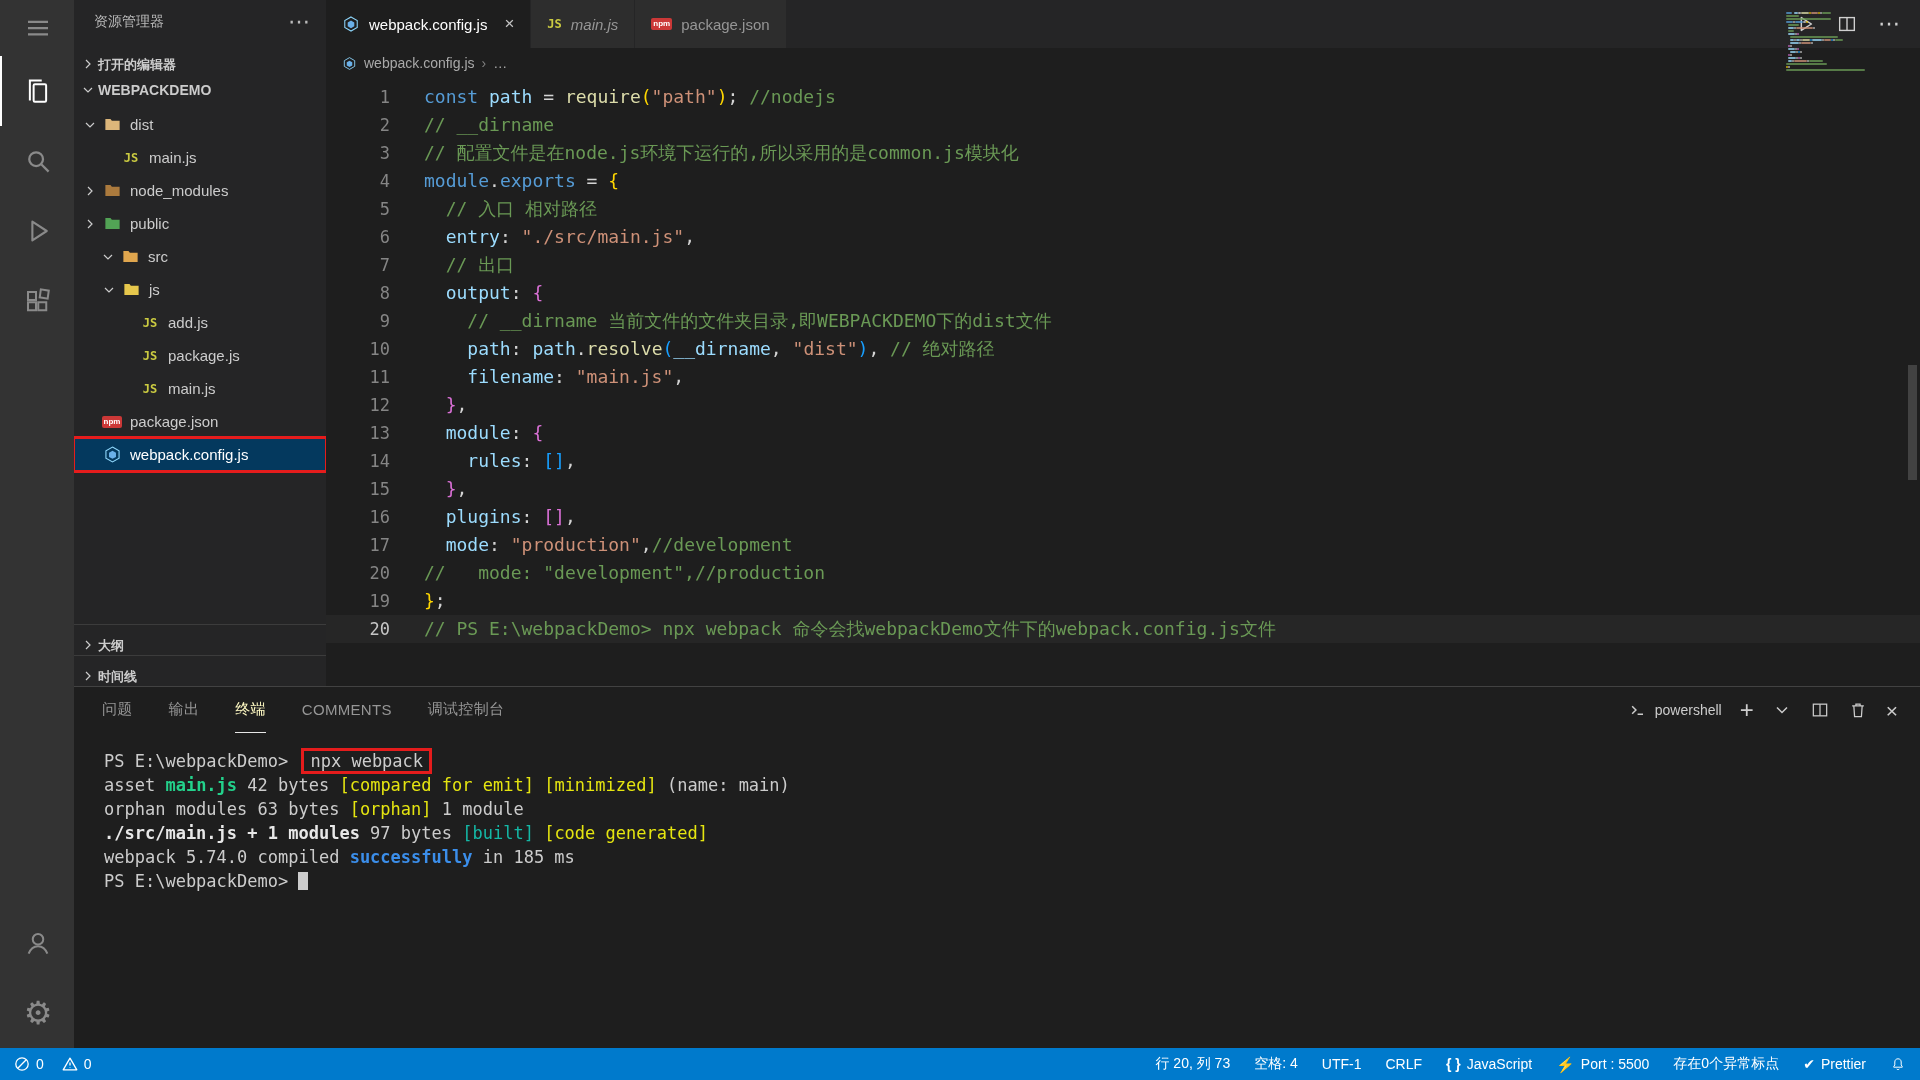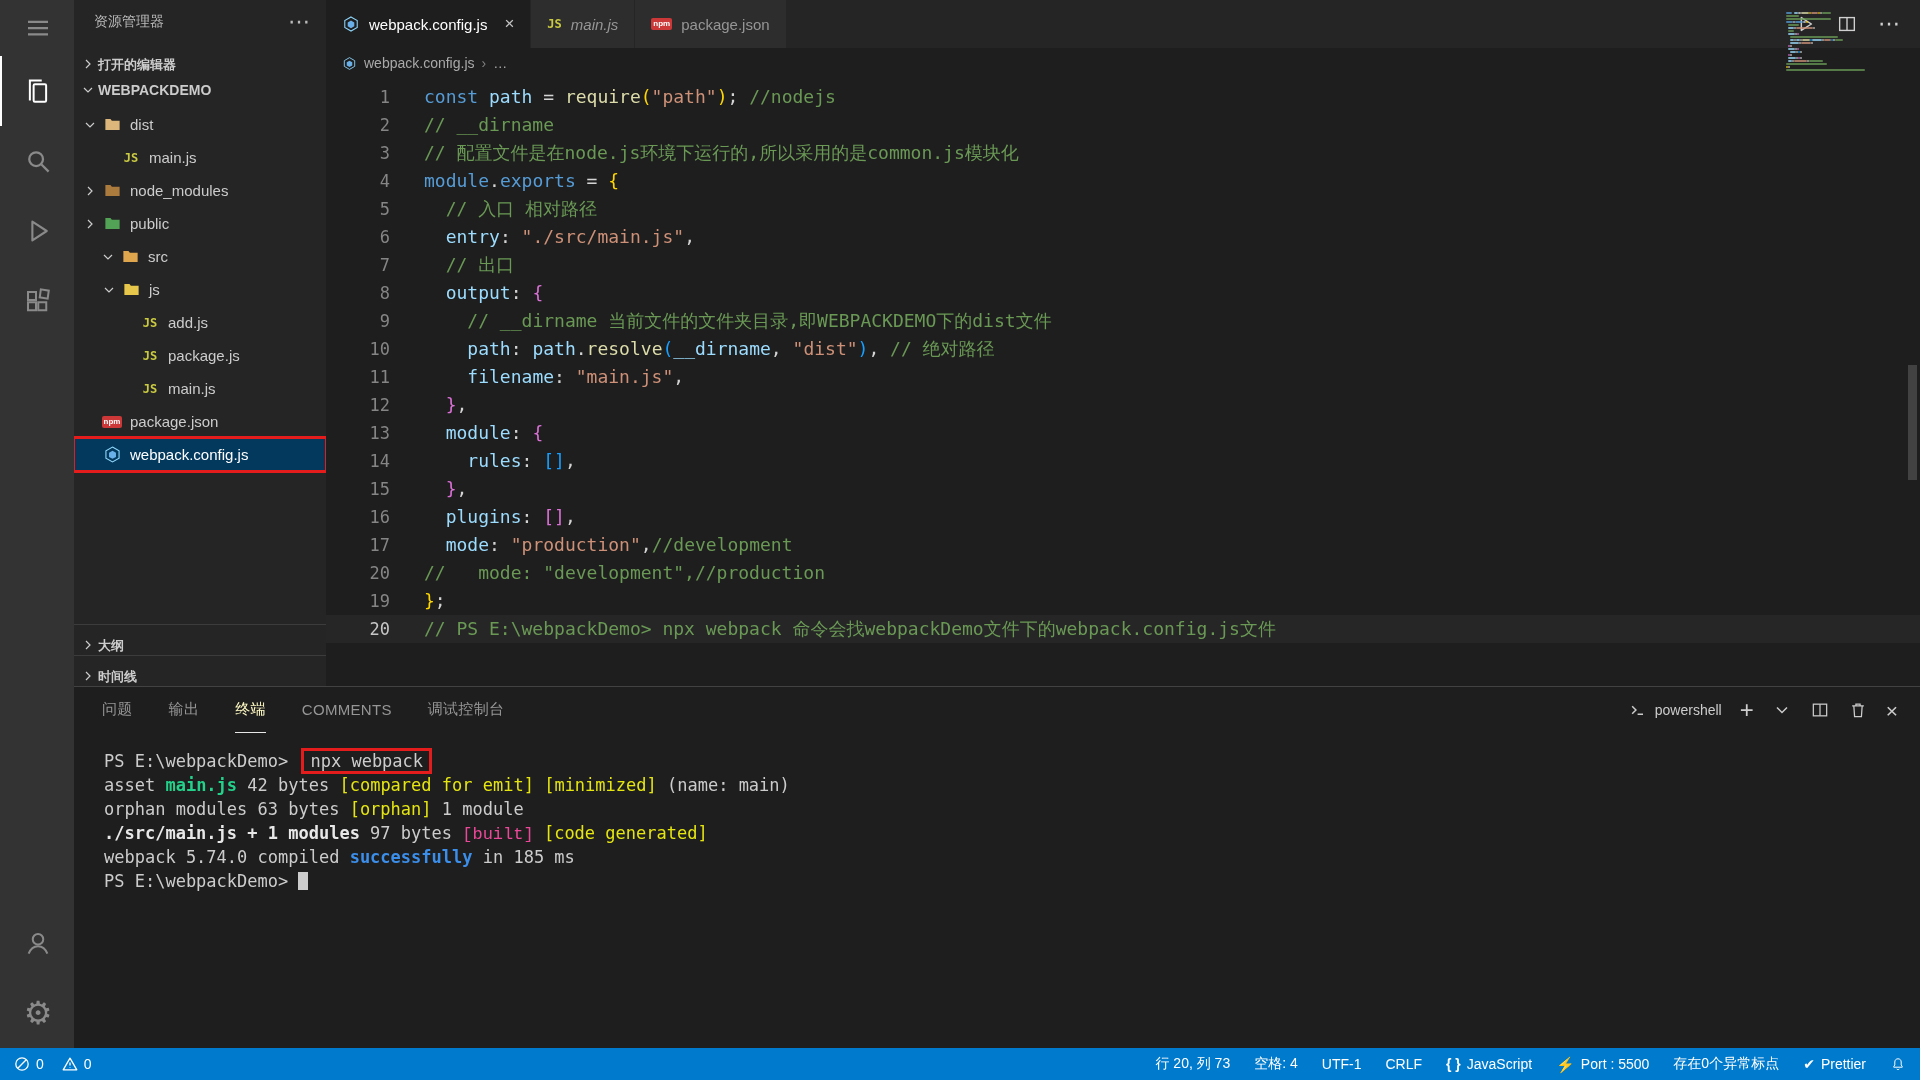--- a/index.html
+++ b/index.html
@@ -516,21 +516,21 @@
           </span>
           <span style="display: flex;">
             <span class="txt-ico" style="font-size:21px">×</span>
           </span>
         </div>
       </div>
     <div class="terminal" id="terminal">
         <div class="trow"><span style="color: rgb(204, 204, 204);">PS E:\webpackDemo&gt; </span><span class="annotate" style="color: rgb(204, 204, 204);">npx webpack</span></div>
         <div class="trow"><span style="color: rgb(204, 204, 204);">asset </span><span style="color: rgb(35, 209, 139); font-weight: bold;">main.js</span><span style="color: rgb(204, 204, 204);"> 42 bytes </span><span style="color: rgb(229, 229, 16);">[compared for emit]</span><span style="color: rgb(204, 204, 204);"> </span><span style="color: rgb(229, 229, 16);">[minimized]</span><span style="color: rgb(204, 204, 204);"> (name: main)</span></div>
         <div class="trow"><span style="color: rgb(204, 204, 204);">orphan modules 63 bytes </span><span style="color: rgb(229, 229, 16);">[orphan]</span><span style="color: rgb(204, 204, 204);"> 1 module</span></div>
-        <div class="trow"><span style="color: rgb(232, 232, 232); font-weight: bold;">./src/main.js + 1 modules</span><span style="color: rgb(204, 204, 204);"> 97 bytes </span><span style="color: #ec4899; font-family: Liberation Mono, monospace;">[built]</span><span style="color: rgb(204, 204, 204);"> </span><span style="color: rgb(229, 229, 16);">[code generated]</span></div>
+        <div class="trow"><span style="color: rgb(232, 232, 232); font-weight: bold;">./src/main.js + 1 modules</span><span style="color: rgb(204, 204, 204);"> 97 bytes </span><span style="color: #14b8a6;">[built]</span><span style="color: rgb(204, 204, 204);"> </span><span style="color: rgb(229, 229, 16);">[code generated]</span></div>
         <div class="trow"><span style="color: rgb(204, 204, 204);">webpack 5.74.0 compiled </span><span style="color: rgb(59, 142, 234); font-weight: bold;">successfully</span><span style="color: rgb(204, 204, 204);"> in 185 ms</span></div>
         <div class="trow"><span style="color: rgb(204, 204, 204);">PS E:\webpackDemo&gt; </span><span class="cursor"></span></div>
       </div>
   </div>
 
   <div class="status">
     <div class="st-group" id="statusLeft">
         <span class="st-item">
           <span style="display: flex;">
             <svg viewBox="0 0 16 16" stroke="currentColor" fill="none" stroke-width="1.3">

